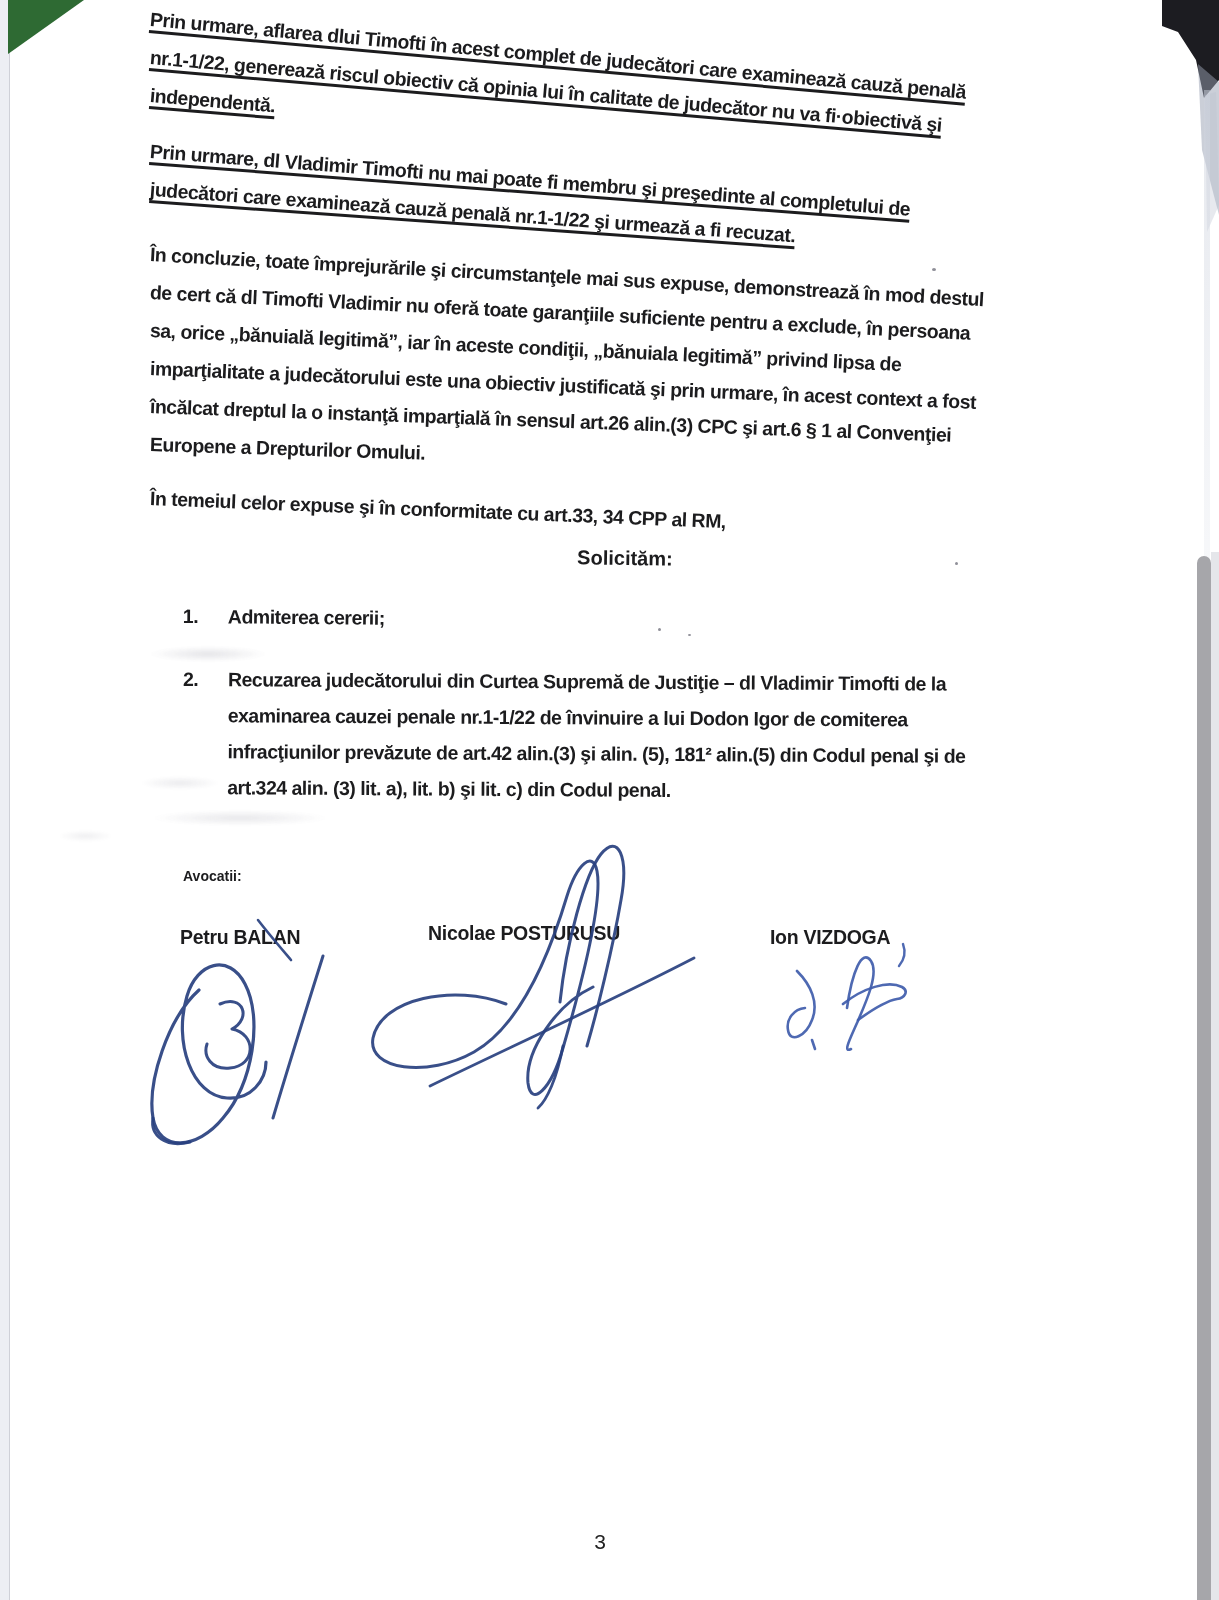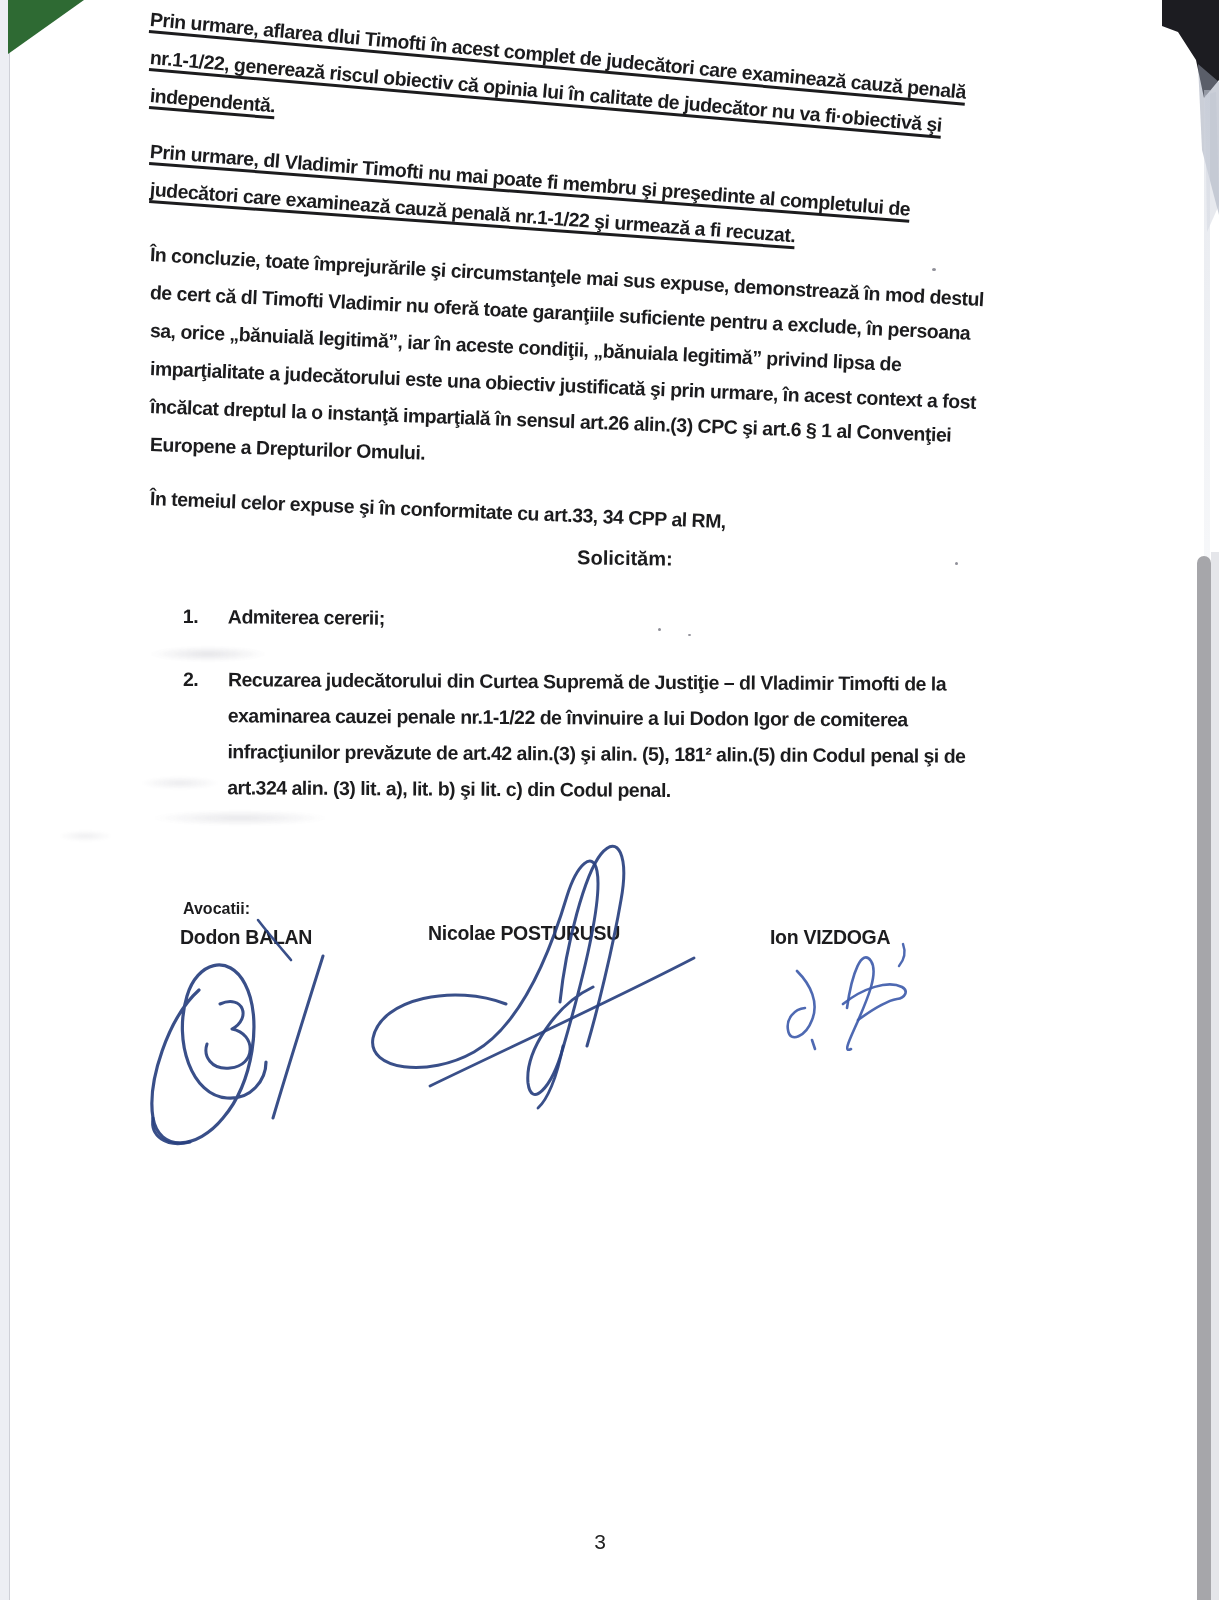--- a/index.html
+++ b/index.html
@@ -14,21 +14,21 @@
 
   .solicitam{position:absolute;left:160px;top:547px;width:930px;text-align:center;
              font-weight:700;font-size:20px;color:#1c1c1e;transform:rotate(.8deg);}
 
   .req{position:absolute;left:183px;display:flex;align-items:flex-start;transform-origin:0 0;}
   .req .num{flex:0 0 45px;font-weight:700;font-size:19.5px;color:#1c1c1e;letter-spacing:-0.5px;line-height:23px;}
   .req .rlines .line{margin-bottom:13px;}
   #req1{top:605px;transform:rotate(.5deg);}
   #req2{top:668px;transform:rotate(.35deg);}
 
-  .avocatii{position:absolute;left:183px;top:900px;font-weight:700;font-size:16px;color:#1c1c1e;}
+  .avocatii{position:absolute;left:183px;top:868px;font-weight:700;font-size:14px;color:#1c1c1e;}
   .lawyer{position:absolute;font-weight:700;font-size:19.5px;letter-spacing:-0.3px;color:#1c1c1e;white-space:nowrap;}
   #lawyer0{left:180px;top:926px;}
   #lawyer1{left:428px;top:922px;}
   #lawyer2{left:770px;top:926px;}
 
   .pagenum{position:absolute;left:575px;top:1530px;width:50px;text-align:center;
            font-weight:400;font-size:21px;color:#222;}
 
   
   .edge-left{position:absolute;left:0;top:0;width:9px;height:1600px;background:#edeef4;border-right:1px solid #cfd0d8;}
@@ -96,21 +96,21 @@
     <div class="num">2.</div>
     <div class="rlines">
       <div class="line">Recuzarea judecătorului din Curtea Supremă de Justiţie – dl Vladimir Timofti de la</div>
       <div class="line">examinarea cauzei penale nr.1-1/22 de învinuire a lui Dodon Igor de comiterea</div>
       <div class="line">infracţiunilor prevăzute de art.42 alin.(3) şi alin. (5), 181² alin.(5) din Codul penal şi de</div>
       <div class="line">art.324 alin. (3) lit. a), lit. b) şi lit. c) din Codul penal.</div>
     </div>
   </div>
 
   <div class="avocatii">Avocatii:</div>
-  <div class="lawyer" id="lawyer0">Dodon BALAN</div>
+  <div class="lawyer" id="lawyer0">Petru BALAN</div>
   <div class="lawyer" id="lawyer1">Nicolae POSTURUSU</div>
   <div class="lawyer" id="lawyer2">Ion VIZDOGA</div>
 
   <svg class="sig-overlay" width="1219" height="1600" viewBox="0 0 1219 1600">
     <g>
       <path stroke-width="3.2" d="M199 990 C168 1018 147 1082 153 1118 C159 1152 197 1150 223 1118 C253 1083 263 1018 245 984 C229 953 197 962 187 996 C173 1042 192 1096 227 1098 C251 1100 266 1080 266 1062" stroke="#28407f"></path>
       <path stroke-width="3" d="M220 1004 C243 994 252 1018 232 1029 C257 1034 256 1066 230 1068 C211 1070 203 1056 207 1044" stroke="#28407f"></path>
       <path stroke-width="3" d="M323 956 C306 1010 289 1064 273 1118" stroke="#28407f"></path>
       <path stroke-width="2.6" d="M258 920 C268 933 280 947 291 960" stroke="#28407f"></path>
       <path stroke-width="3" d="M153 1118 C150 1136 166 1148 190 1142" stroke="#28407f"></path>

